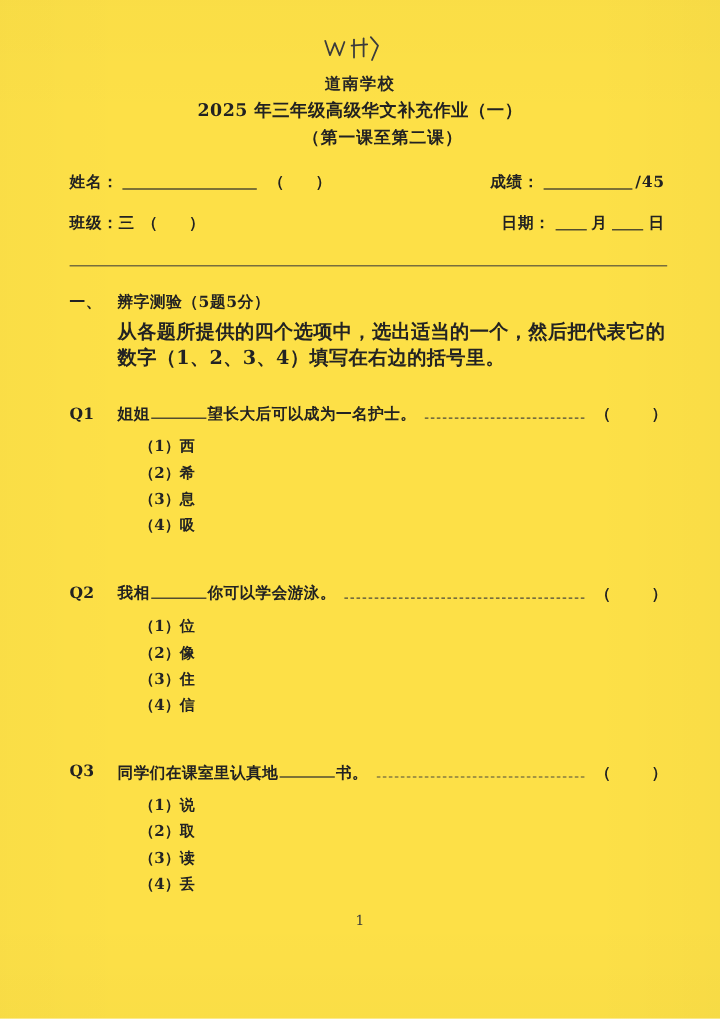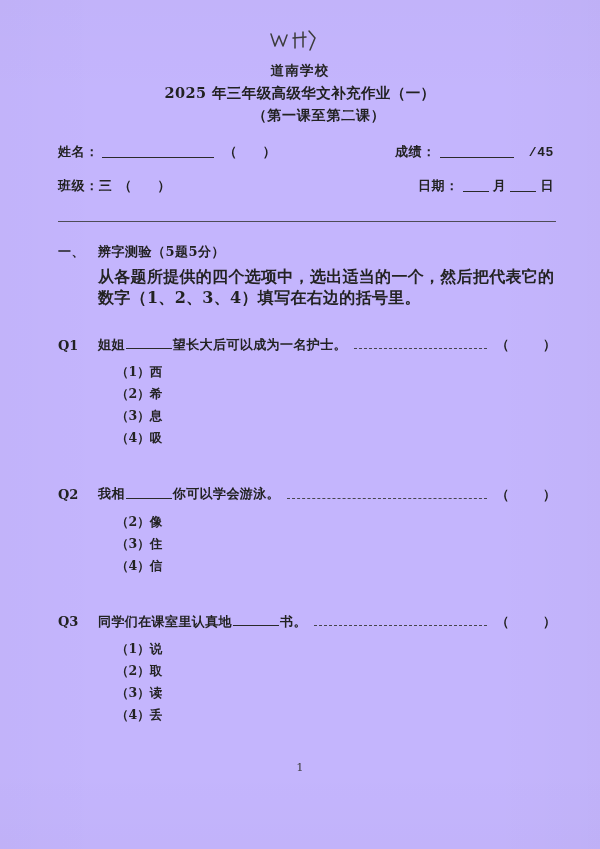--- a/index.html
+++ b/index.html
@@ -11,21 +11,21 @@
     width: 600px;
     height: 849px;
     position: relative;
     font-family: "DejaVu Serif", "Liberation Serif", serif;
     color: #1b1b1b;
     overflow: hidden;
   }
   .page {
     position: absolute;
     inset: 0;
-    background: #c4b5fd;
+    background: #fde047;
   }
   
   .scan-tint {
     position: absolute;
     inset: 0;
     background:
       linear-gradient(90deg, rgba(0,0,0,0.012) 0%, rgba(0,0,0,0) 18%, rgba(0,0,0,0) 82%, rgba(0,0,0,0.015) 100%),
       linear-gradient(180deg, rgba(0,0,0,0.01) 0%, rgba(0,0,0,0) 12%, rgba(0,0,0,0) 90%, rgba(0,0,0,0.012) 100%);
     pointer-events: none;
   }
@@ -110,21 +110,21 @@
   }
   .rule-short {
     display: inline-block;
     width: 26px;
     border-bottom: 1.2px solid #2a2a2a;
     margin: 0 4px;
     height: 0.9em;
   }
   .paren-gap { letter-spacing: 0px; margin-left: 6px; }
   .paren-gap .gap { display: inline-block; width: 26px; }
-  .slash45 { margin-left: 14px; font-family: Liberation Mono, monospace; }
+  .slash45 { margin-left: 1px; }
 
   .divider {
     position: absolute;
     left: 58px;
     right: 44px;
     top: 221px;
     border-top: 1.3px solid #3a3a3a;
     opacity: 0.85;
   }
 
@@ -300,20 +300,21 @@
         </div>
       </div>
       <div class="question">
         <div class="q-line">
           <span class="q-id">Q2</span>
           <span class="q-text"><span>我相</span><span class="blank-inline"></span><span>你可以学会游泳。</span></span>
           <span class="leader"></span>
           <span class="ans-paren">（<span class="gap"></span>）</span>
         </div>
         <div class="options">
+          <div class="option"><span class="opt-num">（1）</span><span>位</span></div>
           <div class="option"><span class="opt-num">（2）</span><span>像</span></div>
           <div class="option"><span class="opt-num">（3）</span><span>住</span></div>
           <div class="option"><span class="opt-num">（4）</span><span>信</span></div>
         </div>
       </div>
       <div class="question">
         <div class="q-line">
           <span class="q-id">Q3</span>
           <span class="q-text"><span>同学们在课室里认真地</span><span class="blank-inline"></span><span>书。</span></span>
           <span class="leader"></span>

